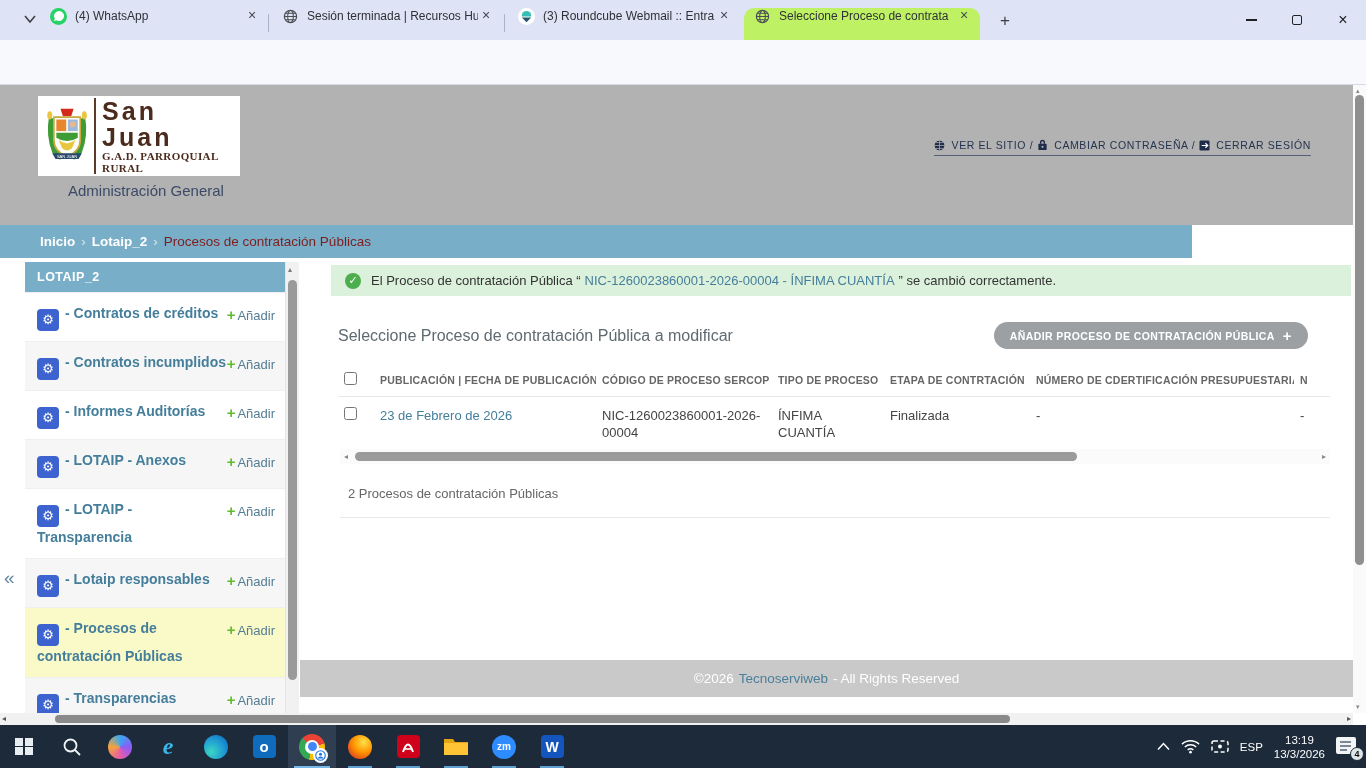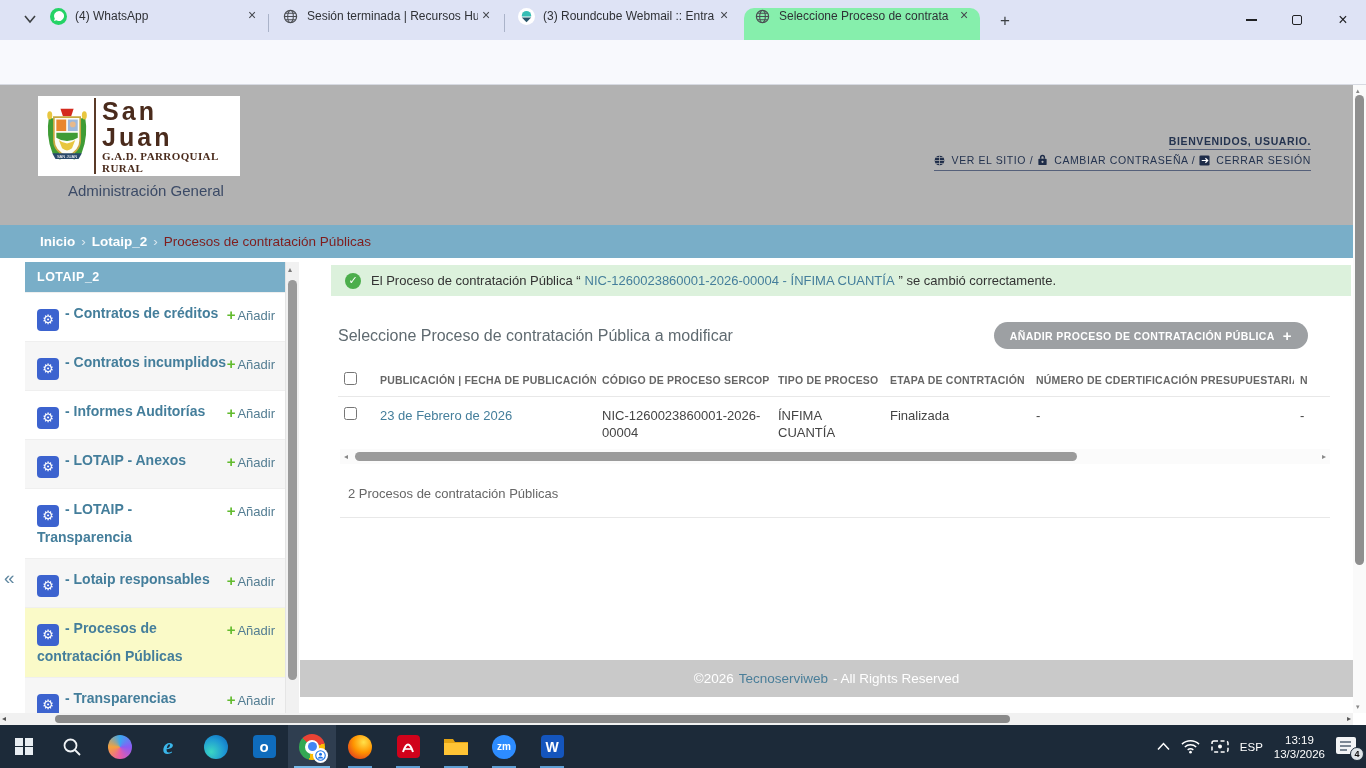--- a/index.html
+++ b/index.html
@@ -5,21 +5,21 @@
   * { margin:0; padding:0; box-sizing:border-box; }
   html,body { width:1366px; height:768px; overflow:hidden; font-family:"Liberation Sans",sans-serif; background:#fff; }
   .abs { position:absolute; }
 
   
   .tabstrip { position:absolute; top:0; left:0; width:1366px; height:40px; background:#dee3f5; }
   .tab { position:absolute; top:8px; height:32px; display:flex; align-items:center; padding:0 8px 16px 10px; width:228px; }
   .tab .fav { width:17px; height:17px; flex:0 0 17px; margin-right:8px; border-radius:50%; display:flex; align-items:center; justify-content:center; }
   .tab .t-title { flex:1; font-size:12px; color:#2f3136; white-space:nowrap; overflow:hidden; }
   .tab .t-close { width:16px; height:16px; line-height:15px; text-align:center; font-size:14px; color:#45484e; border-radius:50%; cursor:pointer; }
-  .tab.active { background:#86efac; border-radius:10px 10px 0 0; }
+  .tab.active { background:#bef264; border-radius:10px 10px 0 0; }
   .tab-div { position:absolute; top:14px; width:1px; height:18px; background:#aab3c9; }
   .newtab { position:absolute; top:11px; left:995px; font-size:17px; color:#3c4043; width:20px; text-align:center; }
   .winctl { position:absolute; top:0; height:40px; width:46px; display:flex; align-items:center; justify-content:center; color:#202124; font-size:14px; }
   .wc-min { left:1228px; } .wc-max { left:1274px; } .wc-close { left:1320px; font-size:16px; }
   .wc-max .sq { width:10px; height:10px; border:1px solid #202124; border-radius:2px; }
   .wc-min .ln { width:11px; height:1.4px; background:#202124; }
 
   .toolbar { position:absolute; top:40px; left:0; width:1366px; height:45px; background:#f8f9fd; border-bottom:1px solid #d7dae2; }
   .nav-ic { position:absolute; top:51px; font-size:17px; color:#5f6368; width:24px; text-align:center; }
   .urlpill { position:absolute; top:48px; left:126px; width:1072px; height:30px; background:#eceef6; border-radius:15px; display:flex; align-items:center; padding:0 14px; }
@@ -33,21 +33,21 @@
   .logo-title { font-size:25px; font-weight:bold; letter-spacing:3px; color:#4a2b1c; line-height:26px; }
   .logo-sub { font-size:11px; font-weight:bold; letter-spacing:0.4px; color:#4a2b1c;font-family:Liberation Serif, serif; }
   .admin-label { position:absolute; top:97px; left:68px; font-size:15px; color:#3b4a66; }
   .user-tools { position:absolute; top:50px; right:55px; text-align:right; font-size:10.5px; letter-spacing:0.6px; color:#24334f; }
   .user-tools .row1 { display:inline-block; border-bottom:1px solid #55607a; padding-bottom:2px; font-weight:bold; }
   .user-tools .row1 b { font-weight:bold; }
   .user-tools .row2 { display:inline-block; margin-top:4px; border-bottom:1px solid #55607a; padding-bottom:2px; }
   .user-tools a { color:#24334f; text-decoration:none; }
   .ut-ic { display:inline-block; vertical-align:-2px; margin-right:3px; }
 
-  .breadcrumb { position:absolute; top:225px; left:0; width:1366px; height:33px; background:#79aec8; display:flex; align-items:center; padding-left:40px; font-size:13.5px; }
+  .breadcrumb { position:absolute; top:225px; left:0; width:1192px; height:33px; background:#79aec8; display:flex; align-items:center; padding-left:40px; font-size:13.5px; }
   .breadcrumb a { color:#ffffff; text-decoration:none; font-weight:bold; }
   .bc-sep { color:#d9e7ef; margin:0 6px; }
   .bc-cur { color:#7f1d1d; }
 
   
   .sidebar { position:absolute; top:262px; left:25px; width:261px; height:451px; background:#fff; overflow:hidden; border-right:1px solid #e5e5e5; }
   .sb-head { height:30px; background:#79aec8; color:#fff; font-weight:bold; font-size:12.5px; letter-spacing:0.5px; display:flex; align-items:center; padding-left:12px; }
   .sb-item { position:relative; padding:10px 10px 10px 12px; border-top:1px solid #efefef; font-size:14px; line-height:21px; }
   .sb-item.alt { background:#f6f6f6; }
   .sb-item.current { background:#fafac8; }
@@ -232,25 +232,20 @@
       <ellipse cx="49" cy="10" rx="3" ry="5" fill="#e8c63f"></ellipse>
     </svg>
     <div class="logo-text">
       <div class="logo-title">San Juan</div>
       <div class="logo-sub">G.A.D. PARROQUIAL RURAL</div>
     </div>
   </div>
   <div class="admin-label">Administración General</div>
 
   <div class="user-tools">
-    <div>
-      <span class="row1">
-        <span>BIENVENIDOS,</span> <b>USUARIO.</b>
-      </span>
-    </div>
     <div>
       <span class="row2">
         <span class="ut-ic"><svg width="11" height="11" viewBox="0 0 12 12">
               <circle cx="6" cy="6" r="5.3" fill="#1e2c48"></circle>
               <path d="M0.7 6h10.6M6 0.7v10.6M2 2.8h8M2 9.2h8" stroke="#b2b2b2" stroke-width="0.8"></path>
             </svg></span>
         <a href="#">VER EL SITIO</a>
         <span>/</span>
         <span class="ut-ic"><svg width="11" height="12" viewBox="0 0 12 13">
               <rect x="1.5" y="5" width="9" height="7" rx="1" fill="#1e2c48"></rect>

